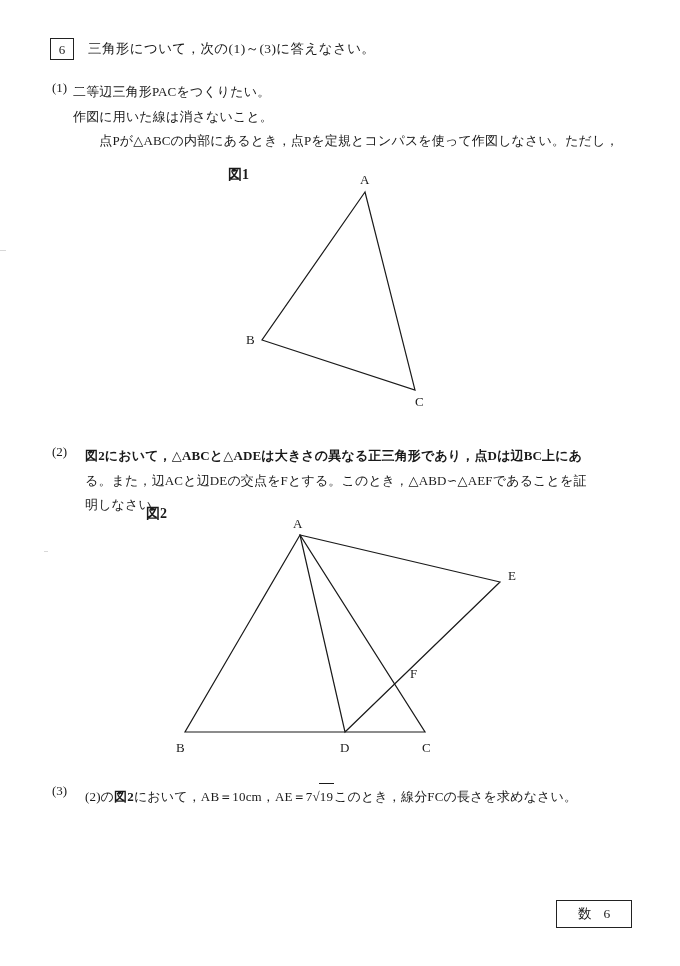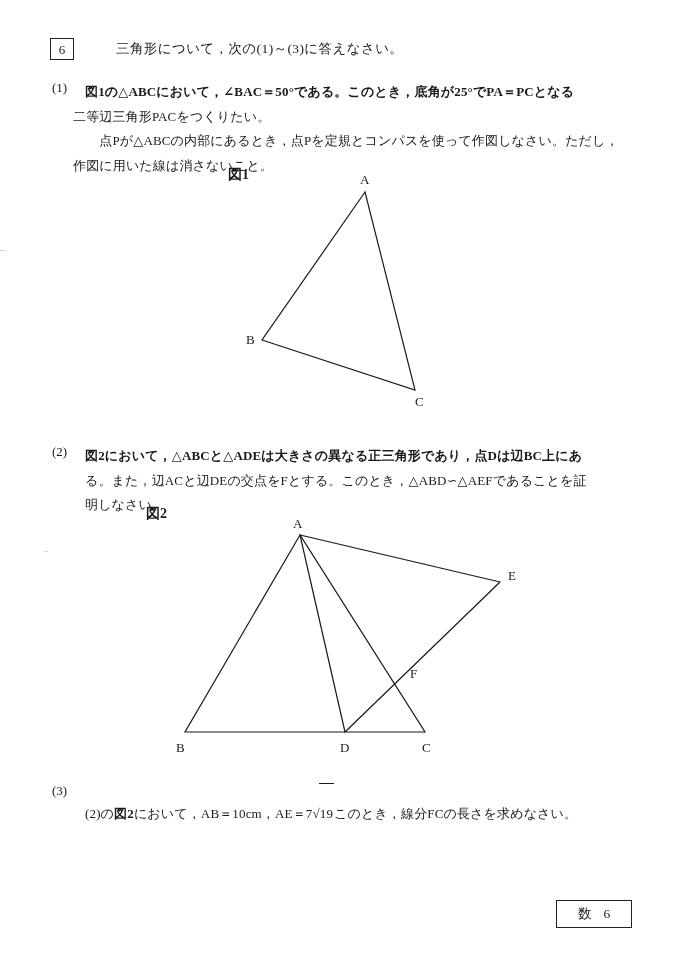--- a/index.html
+++ b/index.html
@@ -35,21 +35,20 @@
     justify-content: center;
     font-size: 13px;
     line-height: 1;
   }
   .q-header-text {
     position: absolute;
     left: 88px;
     top: 40px;
     font-size: 13.5px;
     letter-spacing: 0.4px;
-    margin-left: 28px;
   }
   .item-label {
     position: absolute;
     font-size: 13px;
   }
   .item-body {
     position: absolute;
     font-size: 13px;
     line-height: 1.9;
     letter-spacing: 0.15px;
@@ -78,21 +77,21 @@
     fill: #1a1a1a;
   }
 
   
   .radic {
     display: inline-block;
   }
   .radic .bar {
     border-top: 1px solid #1a1a1a;
     display: inline-block;
-    padding: 18px 1px;
+    padding: 1px 1px;
     margin-left: -1px;
   }
 
   
   .footer-box {
     position: absolute;
     left: 556px;
     top: 900px;
     width: 74px;
     height: 26px;
@@ -118,31 +117,28 @@
   <div class="edge-tick" style="left:0px; top:250px; width:6px; height:1px;"></div>
   <div class="edge-tick" style="left:44px; top:551px; width:4px; height:1px;"></div>
 
   <div class="q-number-box">
     <span>6</span>
   </div>
   <div class="q-header-text">三角形について，次の(1)～(3)に答えなさい。</div>
 
   <div class="item-label" style="left:52px; top:80px;">(1)</div>
   <div class="item-body" style="left:85px; top:80px; width:545px;">
-    <div>
-      <span class="bold">図1の△ABCにおいて，∠BAC＝50°である。このとき，底角が25°でPA＝PCとなる</span>
-    </div>
     <div style="margin-left:-12px;">
       <span>二等辺三角形PACをつくりたい。</span>
     </div>
+    <div style="margin-left:-12px;">
+      <span>作図に用いた線は消さないこと。</span>
+    </div>
     <div style="text-indent:1.1em;">
       <span>点Pが△ABCの内部にあるとき，点Pを定規とコンパスを使って作図しなさい。ただし，</span>
-    </div>
-    <div style="margin-left:-12px;">
-      <span>作図に用いた線は消さないこと。</span>
     </div>
   </div>
 
   <div class="fig-caption" style="left:228px; top:166px;">図1</div>
 
   <div class="figure" style="left:240px; top:172px;">
     <svg width="200" height="240" viewBox="0 0 200 240">
 
       <polygon points="125,20 22,168 175,218" fill="none" stroke="#1a1a1a" stroke-width="1.2"></polygon>
       <text class="vertex-label" x="120" y="12">A</text>

